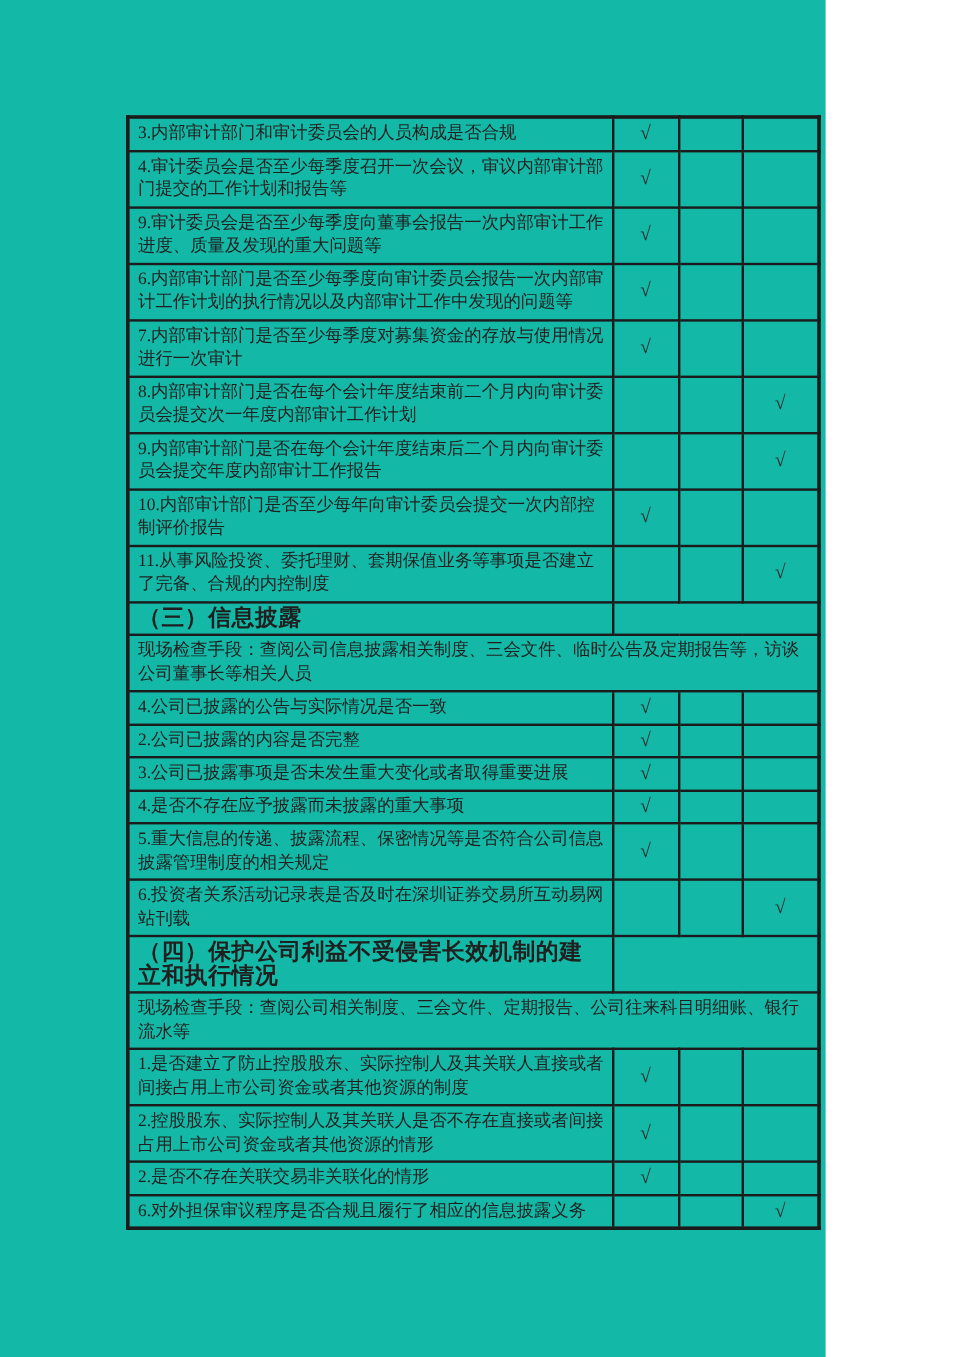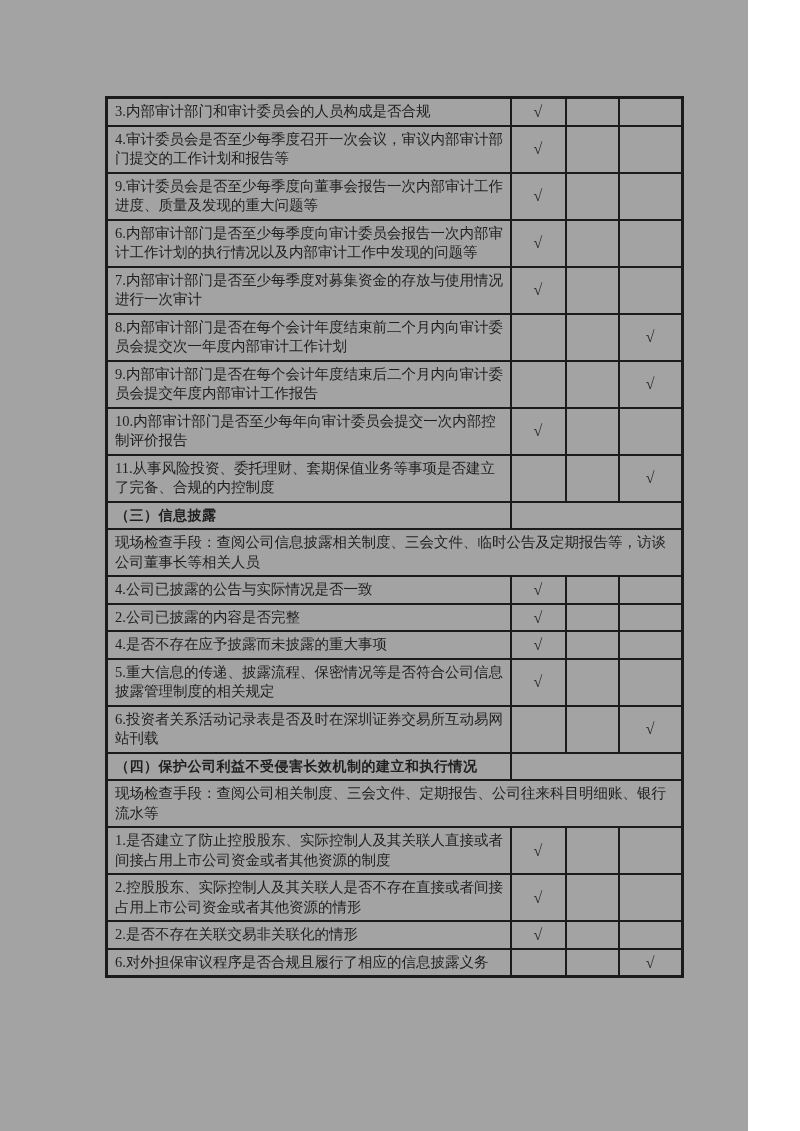--- a/index.html
+++ b/index.html
@@ -2,23 +2,23 @@
 <html><head>
 <meta charset="utf-8">
 <style>
   html, body {
     margin: 0;
     padding: 0;
     background: #ffffff;
   }
   .page {
     position: relative;
-    width: 748px;
+    width: 688px;
     height: 1131px;
-    background: #a3a3a3;
+    background: #14b8a6;
     overflow: hidden;
     font-family: "Liberation Serif", "DejaVu Serif", serif;
   }
   table.checklist {
     position: absolute;
     left: 105px;
     top: 96px;
     width: 576px;
     border-collapse: collapse;
     table-layout: fixed;
@@ -34,21 +34,21 @@
     word-break: break-all;
   }
   td.check {
     text-align: center;
     padding: 2px 2px;
     font-size: 16px;
     color: #2a2a2a;
   }
   tr.section-row td.item-text {
     font-weight: bold;
-    font-size: 14px;
+    font-size: 19px;
     letter-spacing: 0.5px;
   }
   tr.item-row td.item-text,
   tr.methods-row td.item-text {
     font-weight: normal;
   }
   col.c-item { width: 404px; }
   col.c-1 { width: 55px; }
   col.c-2 { width: 53px; }
   col.c-3 { width: 64px; }
@@ -132,20 +132,26 @@
           <td class="check"></td>
           <td class="check"></td>
         </tr>
         <tr class="item-row">
           <td class="item-text">2.公司已披露的内容是否完整</td>
           <td class="check">√</td>
           <td class="check"></td>
           <td class="check"></td>
         </tr>
         <tr class="item-row">
+          <td class="item-text">3.公司已披露事项是否未发生重大变化或者取得重要进展</td>
+          <td class="check">√</td>
+          <td class="check"></td>
+          <td class="check"></td>
+        </tr>
+        <tr class="item-row">
           <td class="item-text">4.是否不存在应予披露而未披露的重大事项</td>
           <td class="check">√</td>
           <td class="check"></td>
           <td class="check"></td>
         </tr>
         <tr class="item-row">
           <td class="item-text">5.重大信息的传递、披露流程、保密情况等是否符合公司信息披露管理制度的相关规定</td>
           <td class="check">√</td>
           <td class="check"></td>
           <td class="check"></td>

